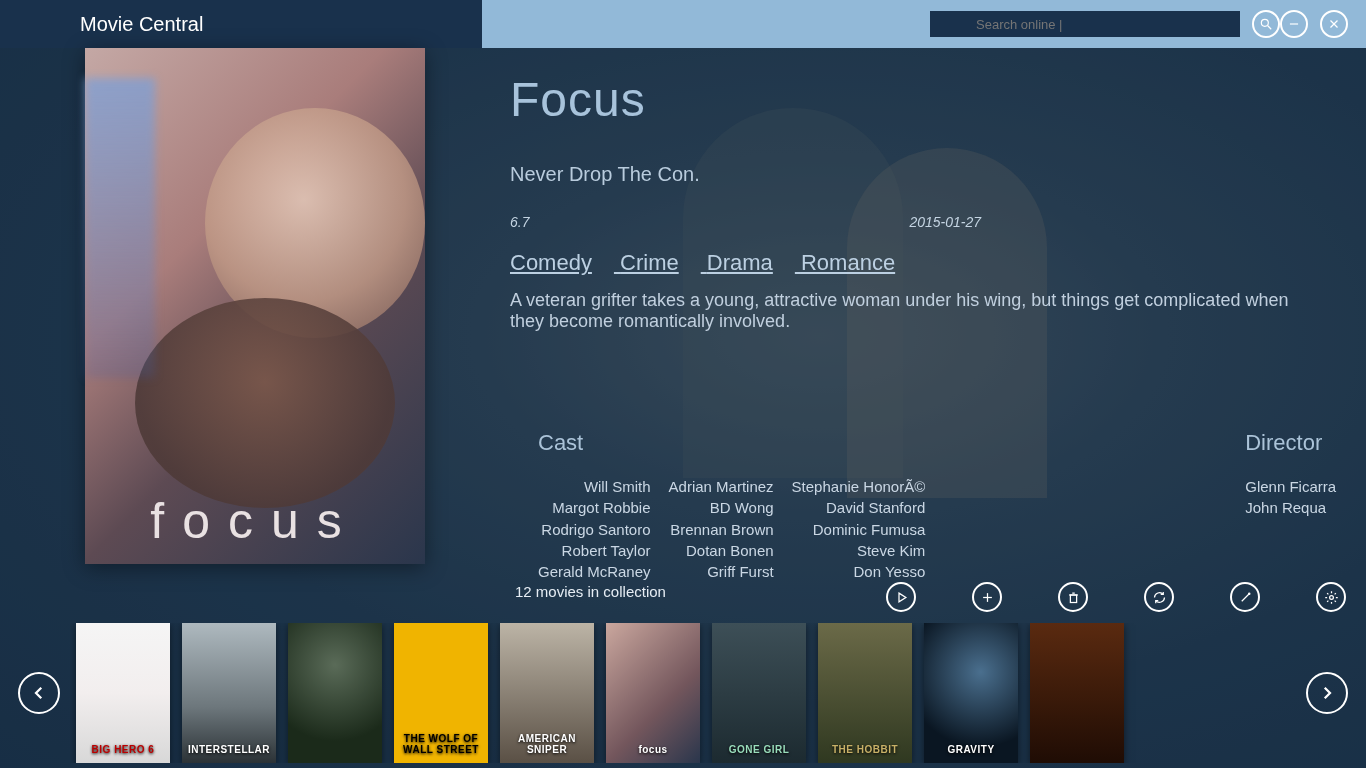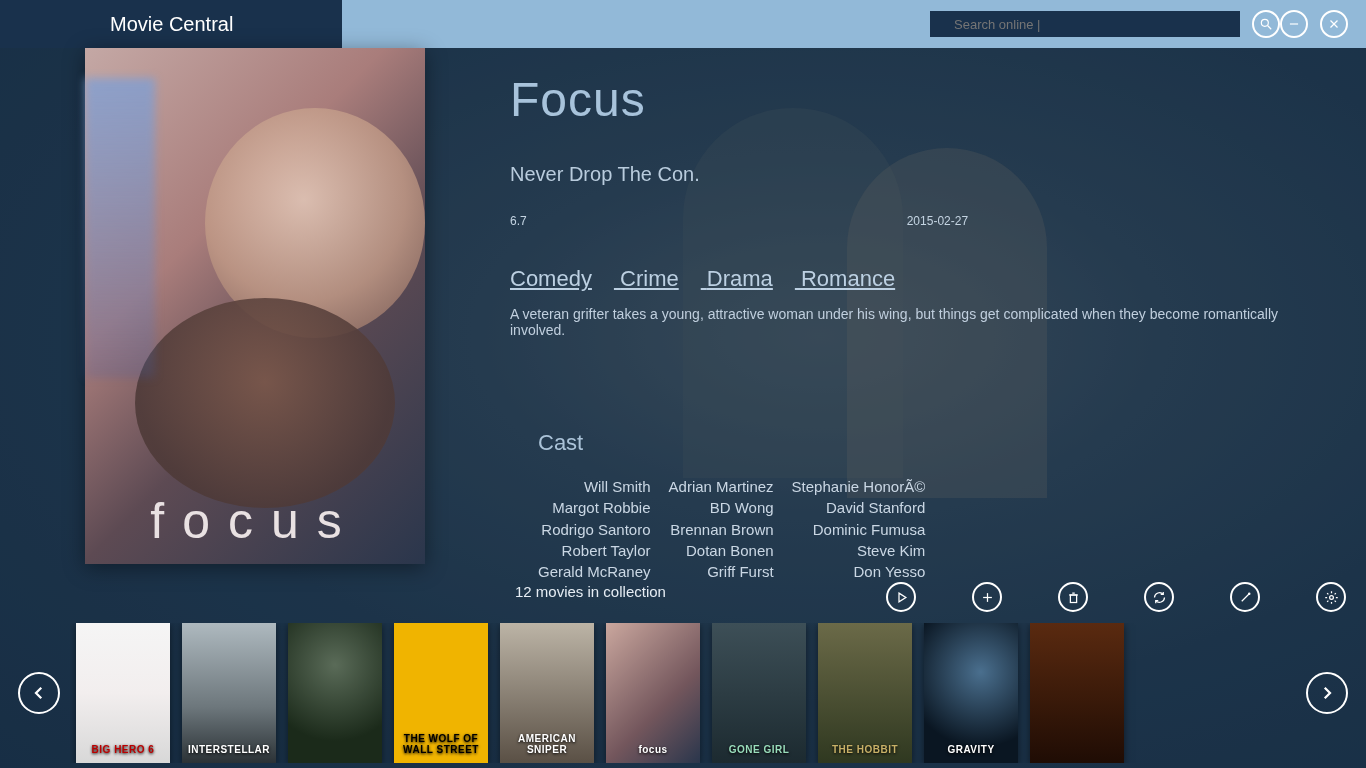--- a/index.html
+++ b/index.html
@@ -1,24 +1,24 @@
 <!DOCTYPE html>
 <html><head>
 <meta charset="utf-8">
 <style>
   * { margin: 0; padding: 0; box-sizing: border-box; }
   html, body { width: 1366px; height: 768px; overflow: hidden; font-family: "Segoe UI", Arial, sans-serif; background: #15304a; color: #cdd9e6; }
   .root { width: 1366px; height: 768px; position: relative; background: linear-gradient(180deg, #1b3c59 0%, #1a3653 55%, #1b3a57 100%); }
 
   
   .header { height: 48px; display: flex; align-items: center; background: #92b9d8; position: relative; }
-  .title-box { width: 342px; height: 48px; background: #19314c; display: flex; align-items: center; padding-left: 110px; color: #ffffff; font-size: 20px; font-weight: 300; }
+  .title-box { width: 482px; height: 48px; background: #19314c; display: flex; align-items: center; padding-left: 80px; color: #ffffff; font-size: 20px; font-weight: 300; }
   .spacer { flex: 1; }
   .search-wrap { display: flex; align-items: center; gap: 12px; }
-  .search-input { width: 310px; height: 26px; background: #19314c; color: #ffffff; border: none; padding: 0 8px 0 24px; font-size: 13px; position: relative; }
+  .search-input { width: 310px; height: 26px; background: #19314c; color: #ffffff; border: none; padding: 0 8px 0 46px; font-size: 13px; position: relative; }
   .search-box { position: relative; }
   .search-box::before { content: ""; position: absolute; left: 7px; top: 6px; width: 12px; height: 12px; background: #fff; border: 1px solid #fff; }
   .icon-circle { width: 28px; height: 28px; border: 2px solid #fff; border-radius: 50%; display: flex; align-items: center; justify-content: center; cursor: pointer; }
   .icon-circle svg { width: 14px; height: 14px; fill: none; stroke: #fff; stroke-width: 2; }
   .win-icons { display: flex; align-items: center; gap: 12px; margin-left: auto; margin-right: 18px; }
 
   
   .backdrop { position: absolute; top: 48px; left: 0; right: 0; bottom: 0;
     background: radial-gradient(ellipse at 60% 40%, #4a5b68 0%, #2e4559 30%, #213a51 60%, #1a324a 100%); }
   .backdrop::before { content: ""; position: absolute; inset: 0; background: rgba(20,40,60,0.35); }
@@ -29,24 +29,24 @@
   .poster { position: absolute; left: 85px; top: 48px; width: 340px; height: 516px; background: linear-gradient(135deg, #c4a8a5 0%, #a97d7b 35%, #5d4a53 60%, #2a364c 100%); box-shadow: 0 4px 20px rgba(0,0,0,.4); }
   .poster::after { content: ""; position: absolute; left: 0; top: 30px; width: 70px; height: 300px; background: linear-gradient(180deg, rgba(120,160,220,.7), rgba(60,90,170,.2)); filter: blur(4px); }
   .poster .face1 { position:absolute; left:120px; top:60px; width:220px; height:230px; border-radius:50%; background: radial-gradient(circle at 45% 40%, #e7cbbb 0%, #c09986 55%, #7a5a52 100%); opacity:.85;}
   .poster .face2 { position:absolute; left:50px; top:250px; width:260px; height:210px; border-radius:50%; background: radial-gradient(circle at 50% 40%, #7a574a 0%, #4e3a38 70%); opacity:.9;}
   .poster-title { position: absolute; left: 0; right: 0; bottom: 14px; text-align: center; font-size: 50px; letter-spacing: 18px; font-weight: 300; color: #e9e1e2; text-transform: lowercase; font-family: "Segoe UI Light","Segoe UI",sans-serif; }
 
   
   .details { position: absolute; left: 510px; top: 72px; right: 40px; color: #c7d6e4; }
   .movie-title { font-size: 48px; font-weight: 300; color: #a8c3db; margin-bottom: 36px; letter-spacing: 1px; }
   .tagline { font-size: 20px; font-weight: 300; color: #b9ccdd; margin-bottom: 28px; }
-  .row { display: flex; gap: 380px; font-size: 12px; font-weight: 300; color: #c4d4e2; margin-bottom: 38px; }
+  .row { display: flex; gap: 380px; font-size: 14px; font-weight: 300; color: #c4d4e2; margin-bottom: 20px; font-style: italic; }
   .genres { font-size: 22px; font-weight: 300; color: #bcd0e2; margin-bottom: 14px; text-decoration: underline; }
   .genres span { margin-right: 22px; }
-  .synopsis { font-size: 14px; color: #c0cfde; max-width: 820px; }
+  .synopsis { font-size: 18px; color: #c0cfde; max-width: 820px; }
 
   .credits { position: absolute; left: 538px; top: 430px; display: flex; gap: 320px; color: #cad7e4; }
   .credits h4 { font-size: 22px; font-weight: 300; color: #abc3d8; margin-bottom: 20px; }
   .cast-cols { display: flex; gap: 18px; font-size: 15px; line-height: 1.42; }
   .cast-cols div { display: flex; flex-direction: column; text-align: right; }
   .dir-list { font-size: 15px; line-height: 1.42; }
 
   
   .collection-count { position: absolute; left: 515px; top: 583px; font-size: 15px; color: #e6edf4; }
   .action-buttons { position: absolute; right: 20px; top: 582px; display: flex; gap: 56px; }
@@ -104,21 +104,21 @@
     <div class="face1"></div>
       <div class="face2"></div>
     <div class="poster-title">focus</div>
   </div>
 
   <div class="details">
     <div class="movie-title">Focus</div>
     <div class="tagline">Never Drop The Con.</div>
     <div class="row">
       <span>6.7</span>
-      <span>2015-02-27</span>
+      <span>2015-01-27</span>
     </div>
     <div class="genres">
       <span>Comedy</span>
       <span>Crime</span>
       <span>Drama</span>
       <span>Romance</span>
     </div>
     <div class="synopsis">A veteran grifter takes a young, attractive woman under his wing, but things get complicated when they become romantically involved.</div>
   </div>
 
@@ -142,20 +142,27 @@
         </div>
         <div>
           <span>Stephanie HonorÃ©</span>
           <span>David Stanford</span>
           <span>Dominic Fumusa</span>
           <span>Steve Kim</span>
           <span>Don Yesso</span>
         </div>
       </div>
     </div>
+    <div>
+      <h4>Director</h4>
+      <div class="dir-list">
+        <div>Glenn Ficarra</div>
+        <div>John Requa</div>
+      </div>
+    </div>
   </div>
 
   <div class="collection-count">12 movies in collection</div>
 
   <div class="action-buttons">
     <div class="icon-circle">
       <svg viewBox="0 0 24 24">
           <polygon points="8,5 19,12 8,19" stroke="#fff" fill="none"></polygon>
         </svg>
     </div>

